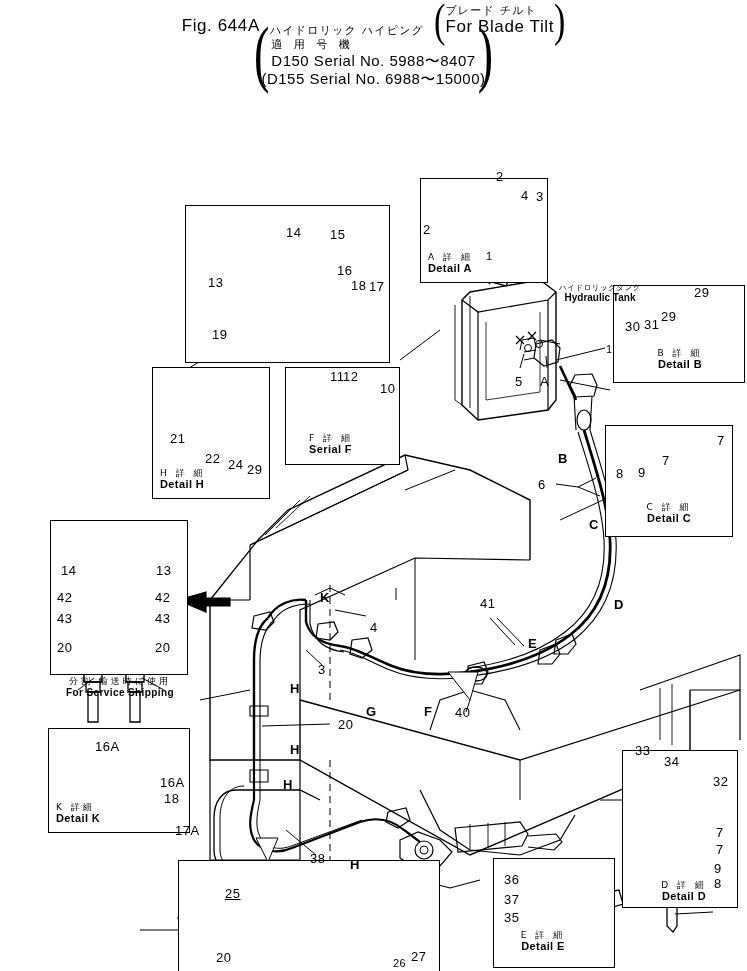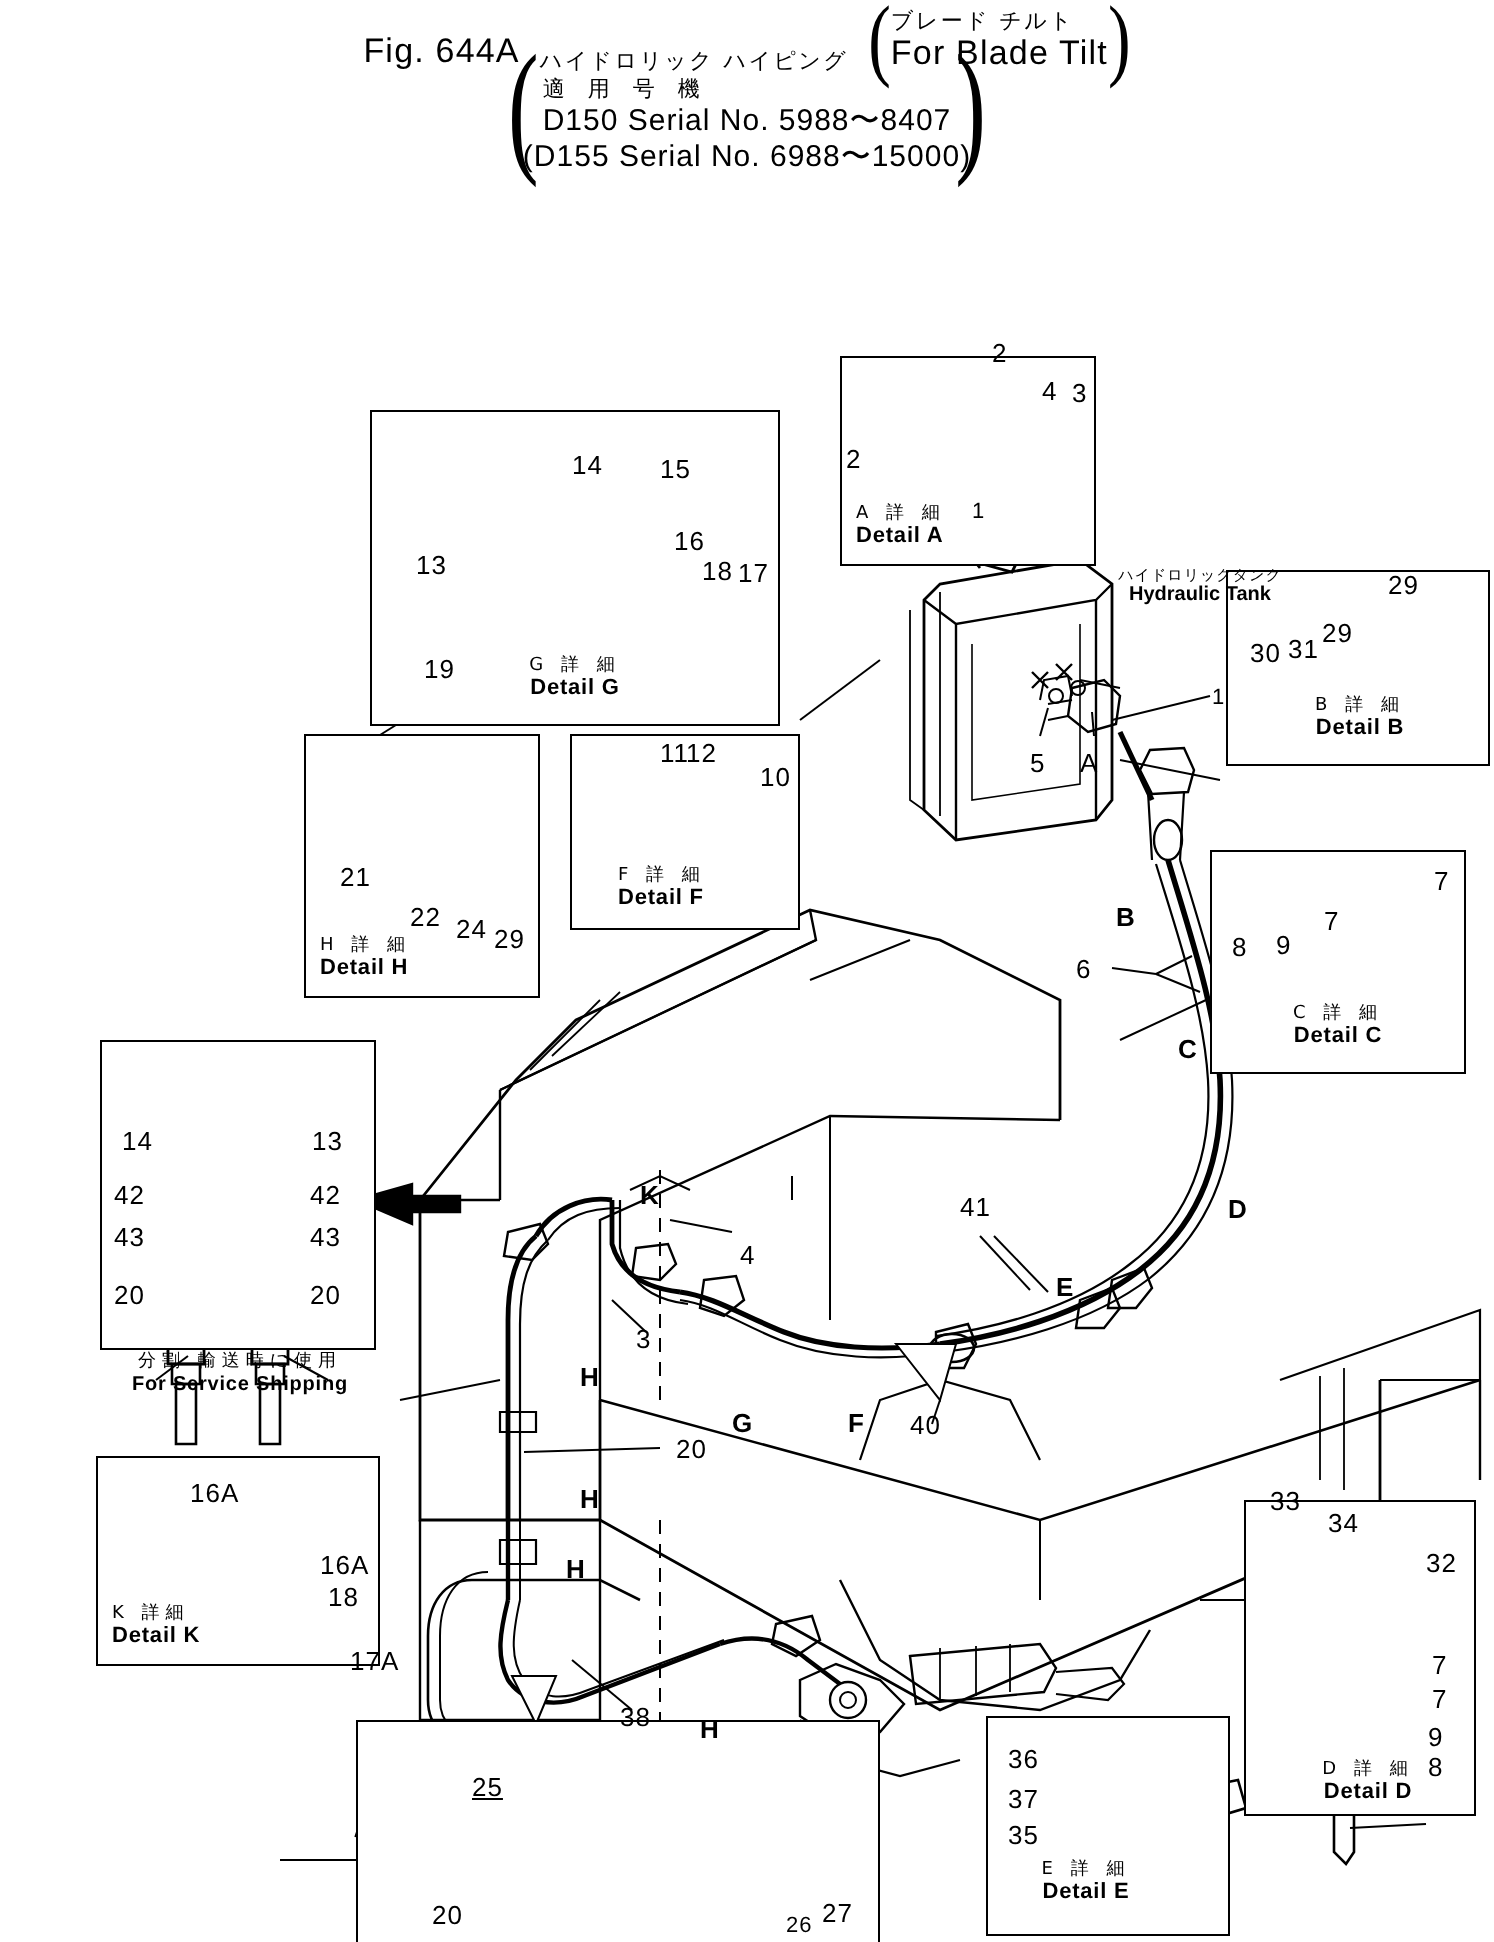--- a/index.html
+++ b/index.html
@@ -525,24 +525,20 @@
         <path d="M30 50 L14 92" stroke-width="1"></path>
         <path d="M216 82 L214 102" stroke-width="1"></path>
         <path d="M240 74 L242 100" stroke-width="1"></path>
         <path d="M120 92 L108 108" stroke-width="1"></path>
       </g>
 
     </g>
   </svg>
 
   <div class="dbox" style="left:185px; top:205px; width:205px; height:158px;"></div>
-  <div class="dcap" style="left:185px; top:328px; width:205px;">
-    <span class="jp">G 詳 細</span>
-    <span class="en">Detail G</span>
-  </div>
 
   <div class="dbox" style="left:420px; top:178px; width:128px; height:105px;"></div>
   <div class="dcap cap-left" style="left:420px; top:252px; width:128px;">
     <span class="jp">A 詳 細</span>
     <span class="en">Detail A</span>
   </div>
 
   <div class="dbox" style="left:613px; top:285px; width:132px; height:98px;"></div>
   <div class="dcap" style="left:625px; top:348px; width:110px;">
     <span class="jp">B 詳 細</span>
@@ -557,21 +553,21 @@
 
   <div class="dbox" style="left:152px; top:367px; width:118px; height:132px;"></div>
   <div class="dcap cap-left" style="left:152px; top:468px; width:118px;">
     <span class="jp">H 詳 細</span>
     <span class="en">Detail H</span>
   </div>
 
   <div class="dbox" style="left:285px; top:367px; width:115px; height:98px;"></div>
   <div class="dcap cap-left" style="left:285px; top:433px; width:115px;padding-left:24px;">
     <span class="jp">F 詳 細</span>
-    <span class="en">Detail F</span>
+    <span class="en">Serial F</span>
   </div>
 
   <div class="dbox" style="left:50px; top:520px; width:138px; height:155px;"></div>
   <div class="dcap" style="left:40px; top:676px; width:160px;">
     <span class="jp">分割 輸送時に使用</span>
     <span class="en" style="font-size:10px;">For Service Shipping</span>
   </div>
 
   <div class="dbox" style="left:48px; top:728px; width:142px; height:105px;"></div>
   <div class="dcap cap-left" style="left:48px; top:802px; width:142px;">
@@ -650,21 +646,21 @@
   <div class="pn" style="left:713px; top:775px;">32</div>
   <div class="pn" style="left:716px; top:826px;">7</div>
   <div class="pn" style="left:716px; top:843px;">7</div>
   <div class="pn" style="left:714px; top:862px;">9</div>
   <div class="pn" style="left:714px; top:877px;">8</div>
 
   <div class="pn" style="left:504px; top:873px;">36</div>
   <div class="pn" style="left:504px; top:893px;">37</div>
   <div class="pn" style="left:504px; top:911px;">35</div>
 
-  <div class="pn" style="left:236px; top:887px;text-decoration:underline;">25</div>
+  <div class="pn" style="left:225px; top:887px;text-decoration:underline;">25</div>
   <div class="pn" style="left:216px; top:951px;">20</div>
   <div class="pn sm" style="left:393px; top:957px;">26</div>
   <div class="pn" style="left:411px; top:950px;">27</div>
 
   <div class="pn sm" style="left:606px; top:343px;">1</div>
   <div class="pn" style="left:515px; top:375px;">5</div>
   <div class="pn" style="left:540px; top:375px;">A</div>
   <div class="pn" style="left:538px; top:478px;">6</div>
   <div class="cl" style="left:558px; top:452px;">B</div>
   <div class="cl" style="left:589px; top:518px;">C</div>

